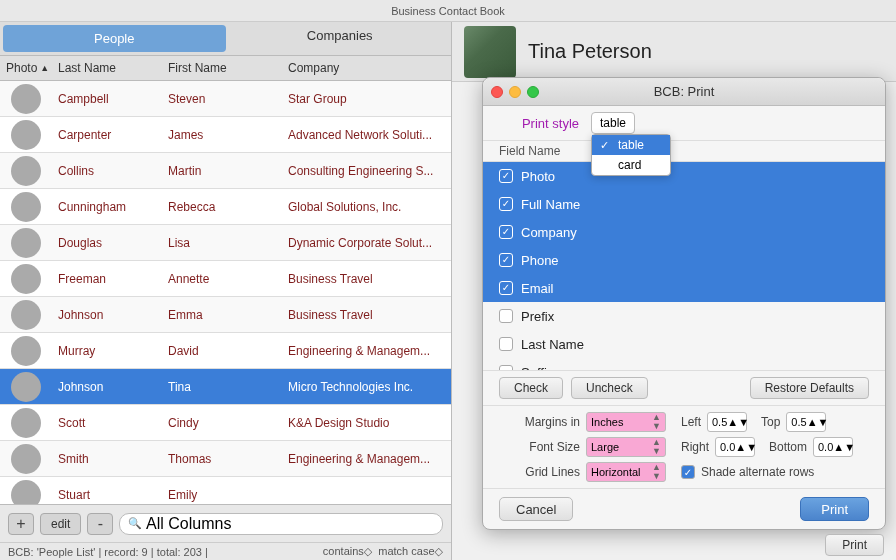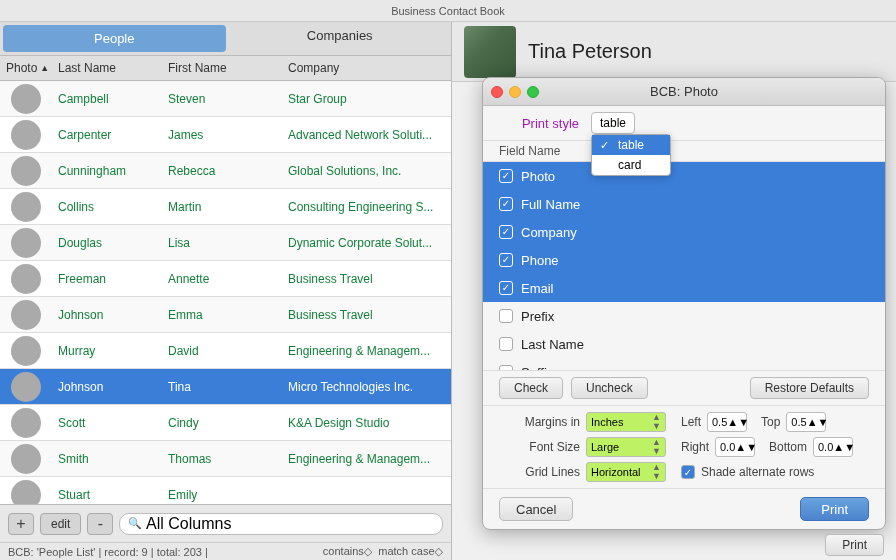--- a/index.html
+++ b/index.html
@@ -103,21 +103,21 @@
     .table-row:nth-child(odd) { background: #f9f9f9; }
     .table-row.selected { background: #3b7ed8; color: white; }
     .table-row.selected .cell { color: white; }
 
     .cell {
       padding: 0 6px;
       font-size: 12px;
       white-space: nowrap;
       overflow: hidden;
       text-overflow: ellipsis;
-      color: #15803d;
+      color: #7f1d1d;
     }
     .cell-photo {
       width: 52px;
       display: flex;
       align-items: center;
       justify-content: center;
     }
     .cell-photo .avatar {
       width: 30px;
       height: 30px;
@@ -441,21 +441,21 @@
     .option-label {
       width: 65px;
       text-align: right;
       color: #444;
       font-size: 12px;
     }
     .option-select {
       height: 20px;
       border: 1px solid #bbb;
       border-radius: 3px;
-      background: #bef264;
+      background: #f9a8d4;
       font-size: 11px;
       padding: 0 4px;
       min-width: 80px;
       display: flex;
       align-items: center;
       justify-content: space-between;
       cursor: pointer;
     }
     .option-select .arrows {
       font-size: 9px;
@@ -597,33 +597,33 @@
         <div class="table-row">
       <div class="cell cell-photo">
         <div class="avatar avatar-2"></div>
       </div>
       <div class="cell cell-last">Carpenter</div>
       <div class="cell cell-first">James</div>
       <div class="cell cell-company">Advanced Network Soluti...</div>
     </div>
         <div class="table-row">
       <div class="cell cell-photo">
+        <div class="avatar avatar-3"></div>
+      </div>
+      <div class="cell cell-last">Collins</div>
+      <div class="cell cell-first">Martin</div>
+      <div class="cell cell-company">Consulting Engineering S...</div>
+    </div>
+        <div class="table-row">
+      <div class="cell cell-photo">
         <div class="avatar avatar-4"></div>
       </div>
       <div class="cell cell-last">Cunningham</div>
       <div class="cell cell-first">Rebecca</div>
       <div class="cell cell-company">Global Solutions, Inc.</div>
-    </div>
-        <div class="table-row">
-      <div class="cell cell-photo">
-        <div class="avatar avatar-3"></div>
-      </div>
-      <div class="cell cell-last">Collins</div>
-      <div class="cell cell-first">Martin</div>
-      <div class="cell cell-company">Consulting Engineering S...</div>
     </div>
         <div class="table-row">
       <div class="cell cell-photo">
         <div class="avatar avatar-5"></div>
       </div>
       <div class="cell cell-last">Douglas</div>
       <div class="cell cell-first">Lisa</div>
       <div class="cell cell-company">Dynamic Corporate Solut...</div>
     </div>
         <div class="table-row">
@@ -714,21 +714,21 @@
     </div>
 
     <div class="print-dialog">
 
       <div class="dialog-titlebar">
         <div class="traffic-lights">
           <div class="tl tl-red"></div>
           <div class="tl tl-yellow"></div>
           <div class="tl tl-green"></div>
         </div>
-        <span class="dialog-titlebar-text">BCB: Photo</span>
+        <span class="dialog-titlebar-text">BCB: Print</span>
       </div>
 
       <div class="print-style-row">
         <span class="print-style-label">Print style</span>
         <div class="print-style-dropdown">
           <div class="print-style-btn">
             <span>table</span>
           </div>
 
           <div class="dropdown-menu">

